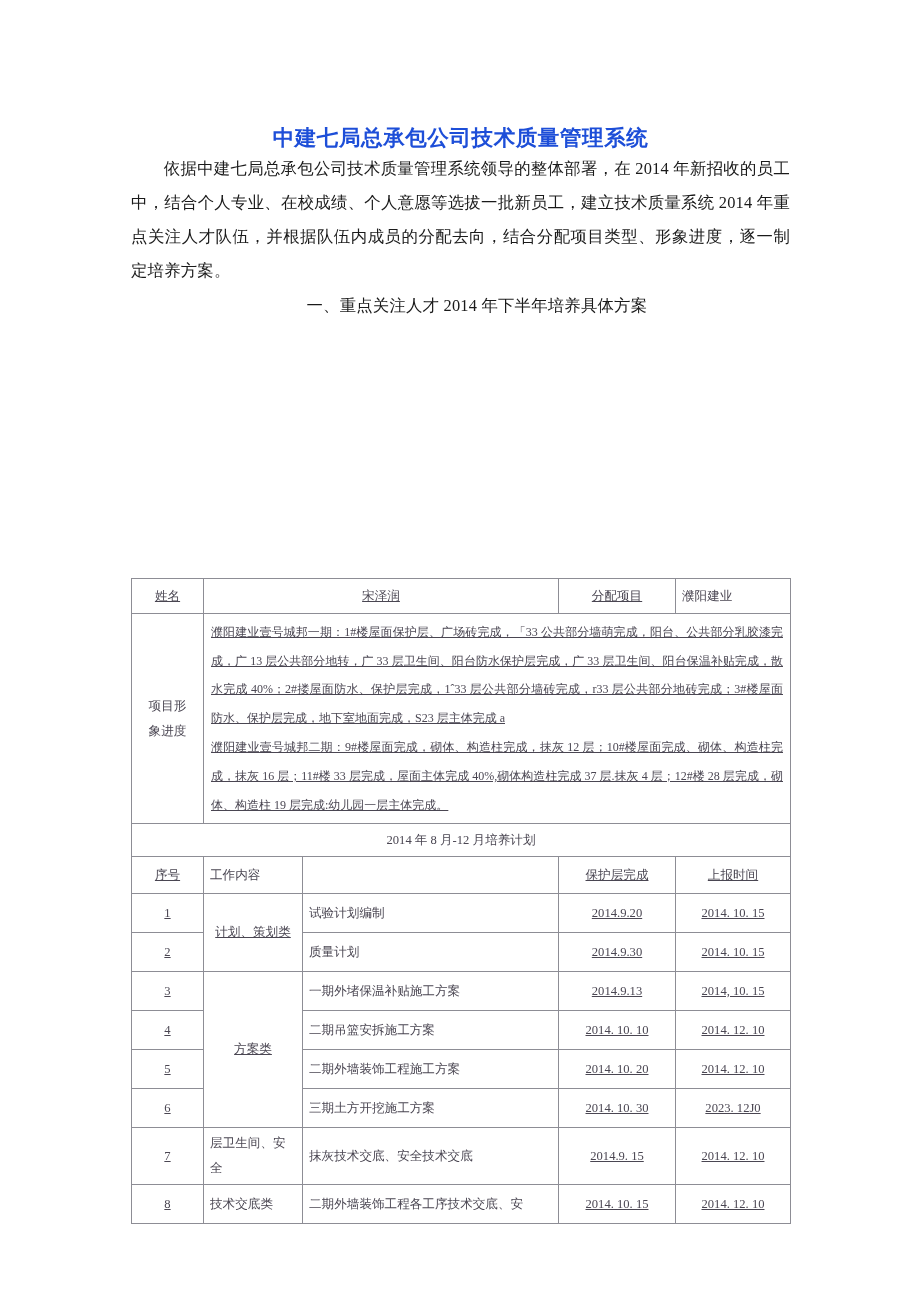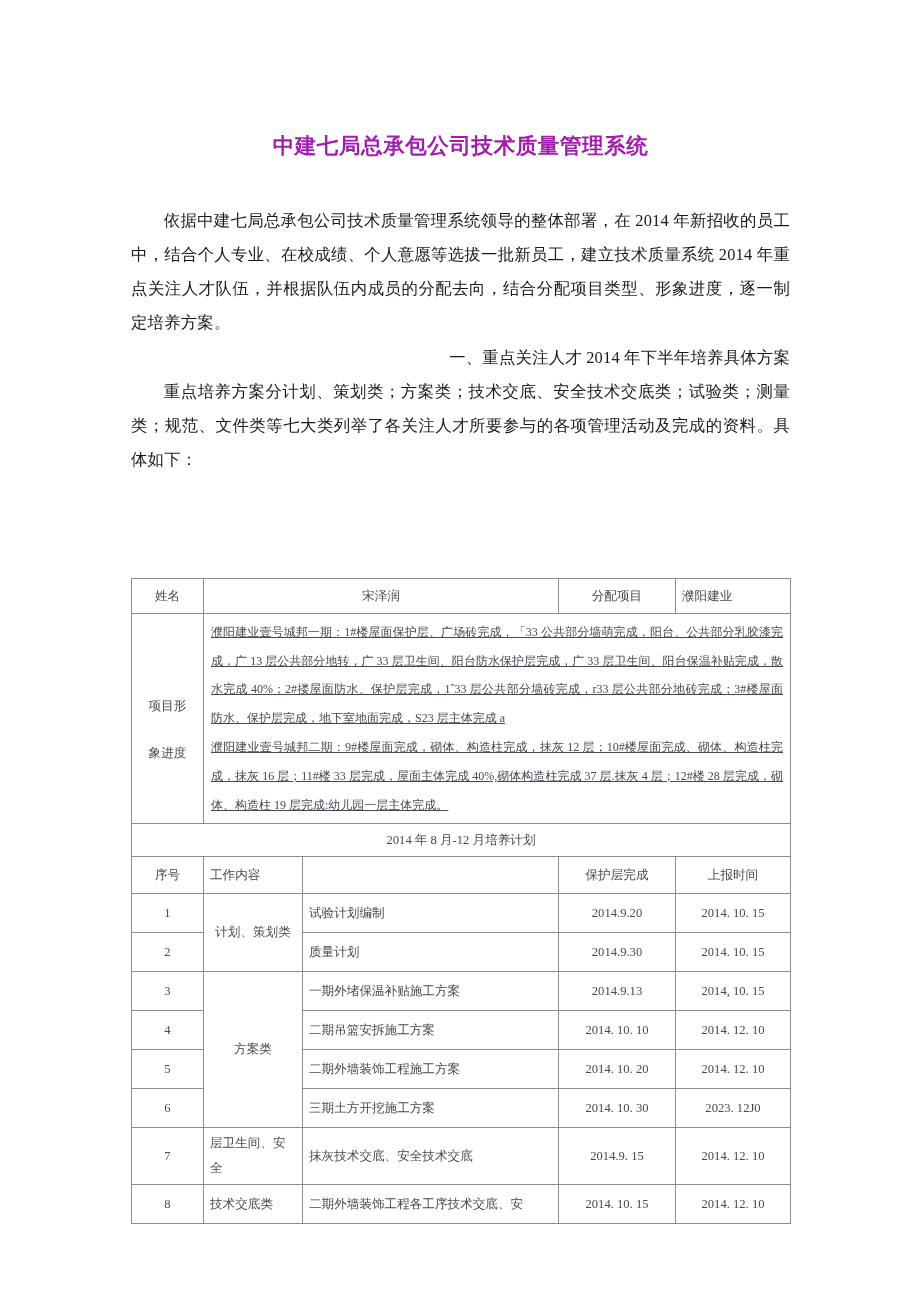--- a/index.html
+++ b/index.html
@@ -27,112 +27,110 @@
 
   .content {
     position: absolute;
     left: 131px;
     top: 0;
     width: 659px;
   }
 
   
   .doc-title-1 {
-    margin: 8px;
+    margin: 0;
     padding-top: 126px;
     text-align: center;
     font-family: "Liberation Sans", "DejaVu Sans", sans-serif;
     font-weight: 700;
     font-size: 21.5px;
     letter-spacing: 0.6px;
-    color: #a21caf;
+    color: #1d4ed8;
     line-height: 1.2;
   }
   .doc-title-2 {
     margin: 0;
     padding-top: 30px;
     text-align: center;
     font-family: "Liberation Serif", "DejaVu Serif", serif;
     font-weight: 700;
     font-size: 21px;
     letter-spacing: 0.4px;
     color: #0d0d0d;
     line-height: 1.2;
   }
 
   
   .body-block {
-    margin-top: 44px;
   }
   p.para {
     margin: 0;
     font-size: 16.4px;
     line-height: 34.2px;
     text-indent: 2em;
     text-align: justify;
     text-justify: inter-ideograph;
     color: #1a1a1a;
     letter-spacing: 0.2px;
   }
   p.para.tight {
-    text-align: right;
+    text-align: center;
   }
 
   
   table.main-table {
     position: absolute;
     left: 131px;
     top: 578px;
     width: 659px;
     border-collapse: collapse;
     table-layout: fixed;
     font-size: 12.6px;
     color: #4a4652;
   }
   table.main-table td {
     border: 1px solid #8d8d95;
     padding: 3px 6px;
     vertical-align: middle;
     line-height: 25px;
     font-family: "Liberation Serif", "DejaVu Serif", serif;
   }
-  .c-center { text-align: center; }
+  .c-center { text-align: center; text-decoration: underline; }
   .c-left   { text-align: left; }
 
   td.hdr-name        { height: 28px; }
   td.proj-label      { height: 200px; text-align: center; line-height: 30px; }
   td.proj-body       { height: 200px; vertical-align: top; padding-top: 5px; }
   .proj-body p {
     margin: 1px;
     line-height: 28.6px;
     text-align: justify;
     text-justify: inter-ideograph;
     font-size: 12px;
     text-decoration: underline;
   }
   td.plan-title      { height: 26px; text-align: center; }
   td.col-hdr         { height: 30px; }
   td.data-cell       { height: 32px; }
 
-  .lbl-2line { display: block; margin-top: 22px; }
+  .lbl-2line { display: block; }
 </style>
 </head>
 <body>
 
 <div class="page">
 
   <div class="content">
 
     <h1 class="doc-title-1">中建七局总承包公司技术质量管理系统</h1>
 
 
     <div class="body-block">
       <p class="para">依据中建七局总承包公司技术质量管理系统领导的整体部署，在 2014 年新招收的员工中，结合个人专业、在校成绩、个人意愿等选拔一批新员工，建立技术质量系统 2014 年重点关注人才队伍，并根据队伍内成员的分配去向，结合分配项目类型、形象进度，逐一制定培养方案。</p>
       <p class="para tight">一、重点关注人才 2014 年下半年培养具体方案</p>
-      <p class="para">重点培养方案分计划、策划类；方案类；技术交底、安全技术交底类；试验类；测量类；规范、文件类等七大类列举了各关注人才所要参与的各项管理活动及完成的资料。具体如下：</p>
     </div>
 
   </div>
 
   <table class="main-table">
     <colgroup>
       <col style="width:72px">
       <col style="width:99px">
       <col style="width:256px">
       <col style="width:117px">

